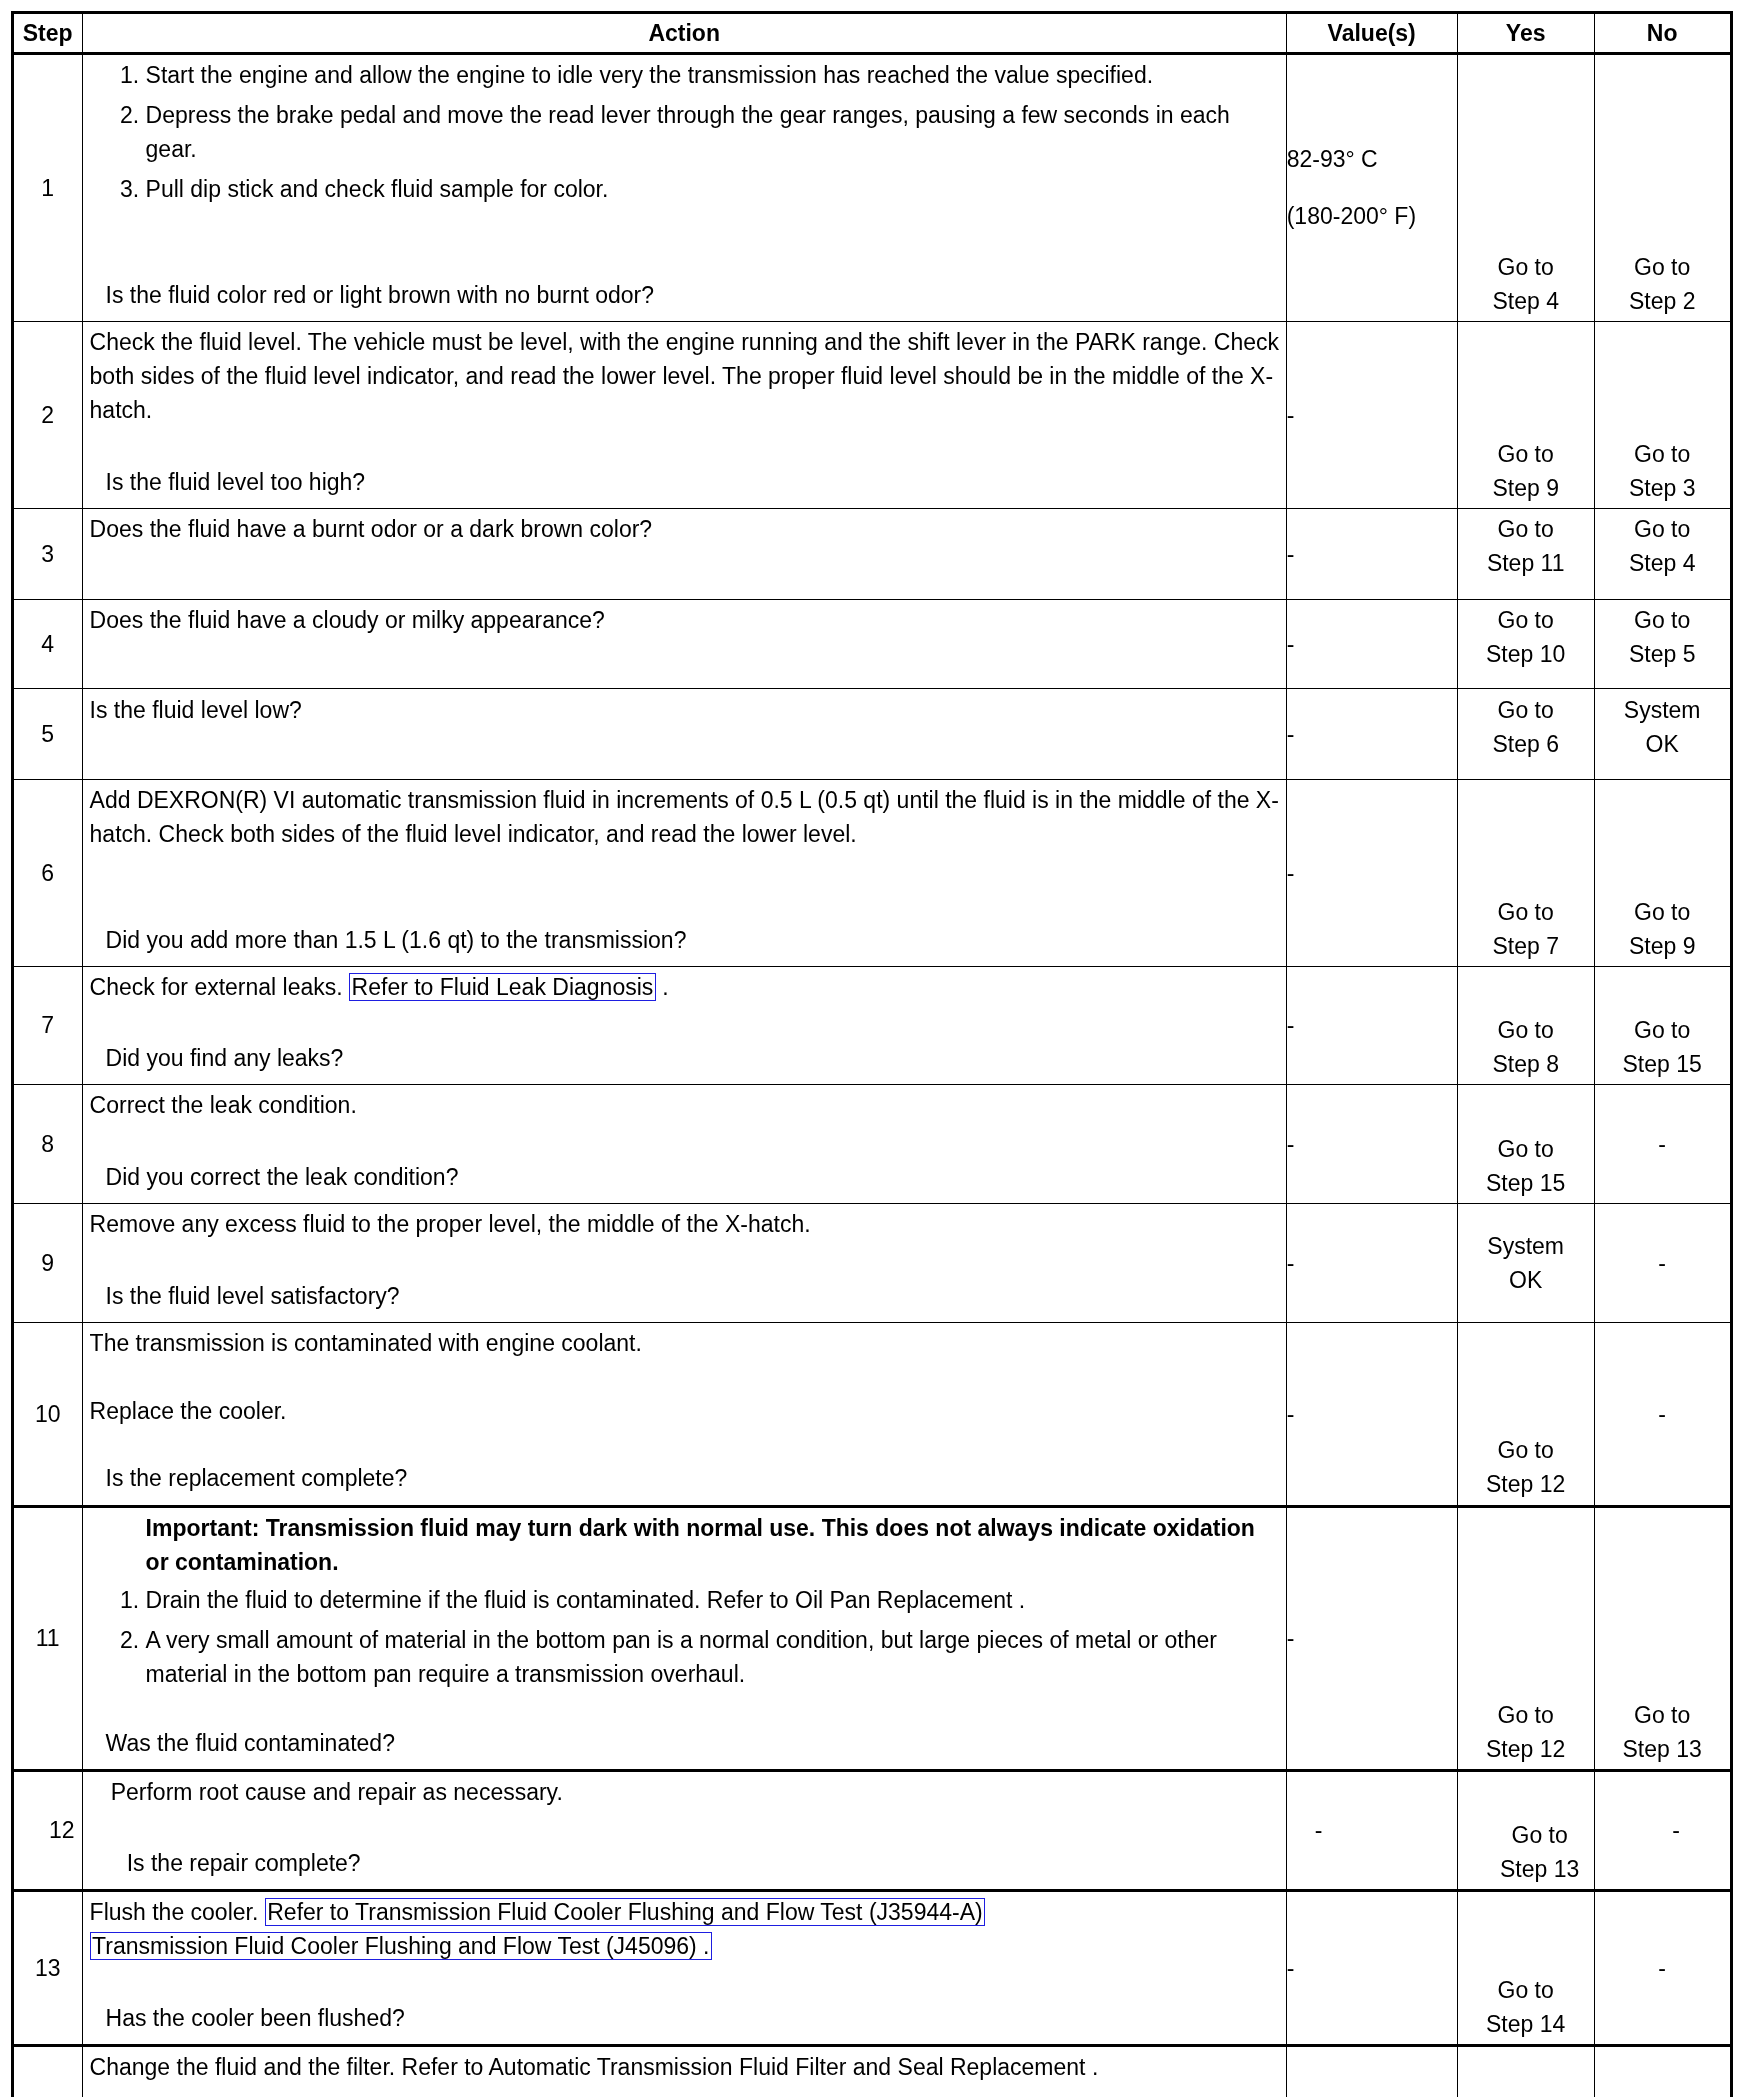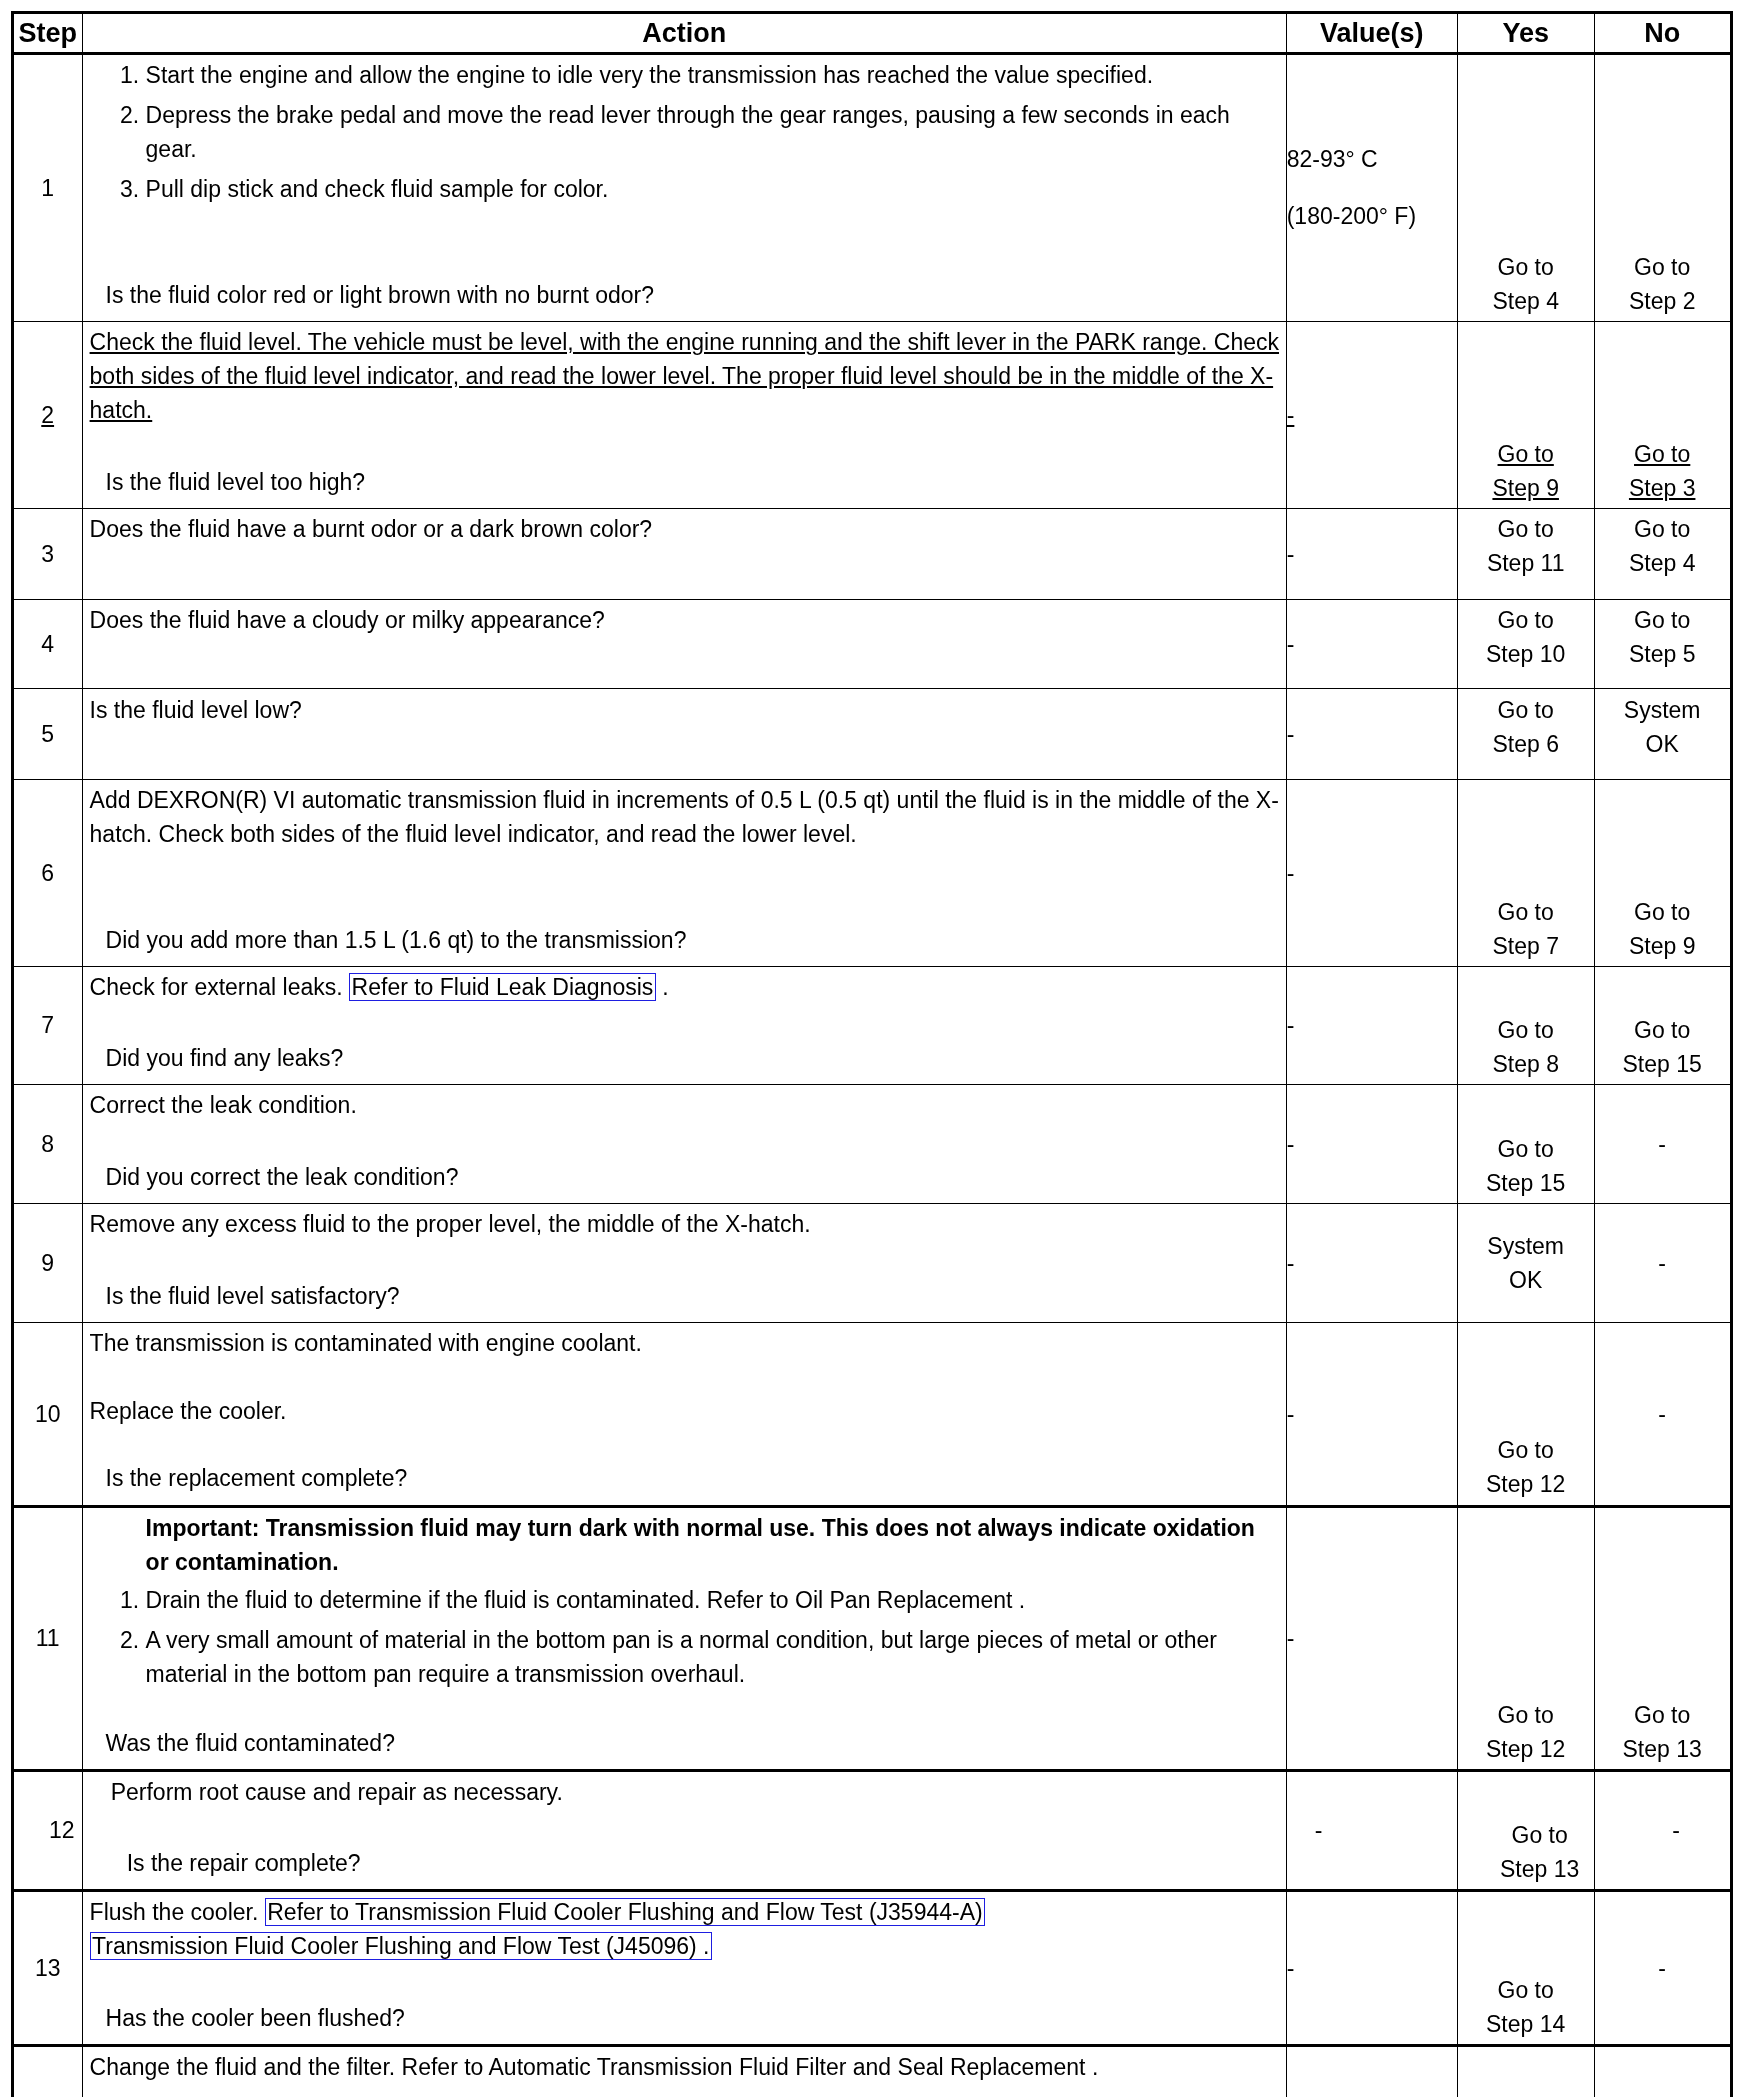--- a/index.html
+++ b/index.html
@@ -8,41 +8,41 @@
   table.diag { position: absolute; left: 10.7px; top: 10.7px; width: 1719px;
                border-collapse: collapse; table-layout: fixed;
                border: 3.8px solid #000; }
   table.diag col.c-step { width: 70px; }
   table.diag col.c-action { width: 1204px; }
   table.diag col.c-value { width: 171px; }
   table.diag col.c-yes { width: 137px; }
   table.diag col.c-no { width: 137px; }
   th, td { border: 1.5px solid #000; padding: 0; font-size: 23px; line-height: 34px; }
   thead th { height: 38px; font-weight: bold; text-align: center; vertical-align: middle;
-             border-bottom: 3.8px solid #000; font-size: 27px; }
+             border-bottom: 3.8px solid #000; font-size: 23px; }
   td.step { text-align: center; vertical-align: middle; }
   td.action { vertical-align: top; padding: 3.1px 6.1px 3.1px 6.9px; }
   td.value { text-align: left; vertical-align: middle; }
   td.yes, td.no { text-align: center; vertical-align: bottom; padding-bottom: 3.1px; }
   td.yes.mid, td.no.mid { vertical-align: middle; padding-bottom: 0; }
   td.yes.top, td.no.top { vertical-align: top; padding-top: 3.1px; padding-bottom: 0; }
   .action-inner { position: relative; height: 100%; }
   .para { margin: 0; }
   .question { margin: 0; }
   ol.steps { margin: 0; padding-left: 56px; }
   ol.steps li { padding-left: 0; margin-bottom: 6.1px; }
   ol.steps li::marker { font-size: 23px; }
   .important { font-weight: bold; margin: 0 0 4.6px 56px; }
   .link { border: 1.5px solid #1e1ee0; padding: 0 1.5px; }
   .gap { height: 34px; }
   .valline { display: block; }
   .valline + .valline { margin-top: 23px; }
   .cell-lines span { display: block; }
   tr.r1 td { height: 260px; }
-  tr.r2 td { height: 180px; text-decoration: underline; }
+  tr.r2 td { height: 180px; }
   tr.r3 td { height: 84px; }
   tr.r4 td { height: 82px; }
   tr.r5 td { height: 83px; }
   tr.r6 td { height: 180px; }
   tr.r7 td { height: 111px; }
   tr.r8 td { height: 112px; }
   tr.r9 td { height: 112px; }
   tr.r10 td { height: 175px; }
   tr.r11 td { height: 255px; }
   tr.r12 td { height: 111px; padding-left: 28px; }

